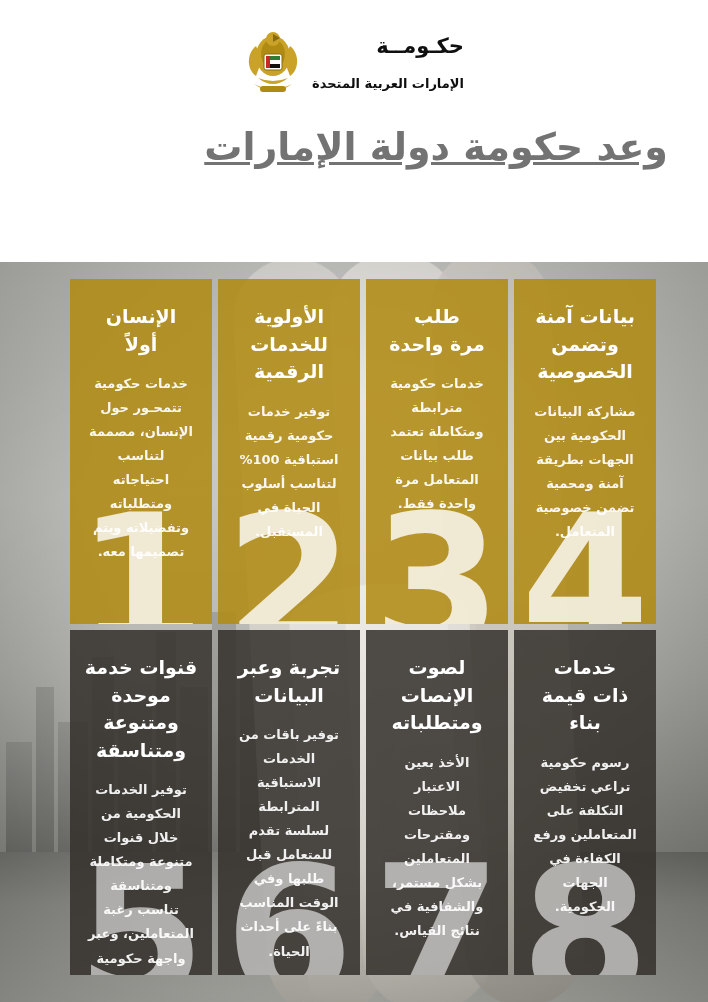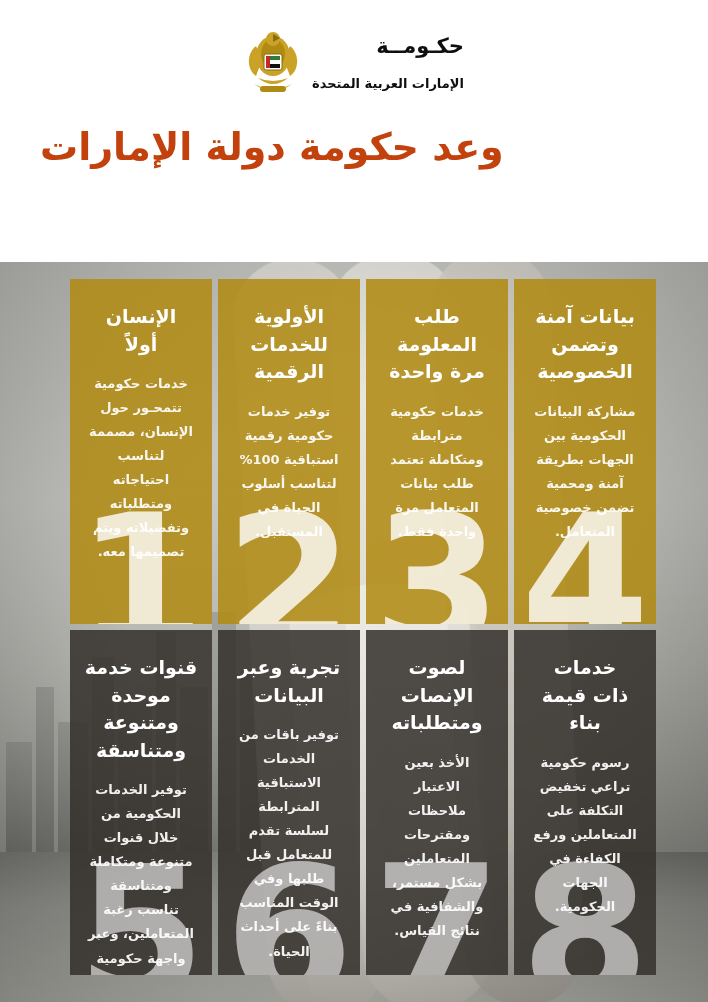--- a/index.html
+++ b/index.html
@@ -55,23 +55,24 @@
   }
   .logo-text .l2 {
     font-size: 13px;
     font-weight: bold;
     color: #0f0f0f;
     margin-top: 18px;
   }
 
   .title-block {
     margin-top: 22px;
-    text-align: left;
-    color: #c2410c;
+    text-align: right;
+    color: #737373;
     padding: 0 40px;
+    text-decoration: underline;
   }
   .title-line {
     font-size: 38px;
     font-weight: bold;
     letter-spacing: 0px;
     line-height: 1.35;
     white-space: nowrap;
   }
   .title-line.l2 { letter-spacing: 3px; }
 
@@ -259,21 +260,20 @@
         <div>وتضمن</div>
         <div>الخصوصية</div>
       </div>
       <div class="c-desc">مشاركة البيانات الحكومية بين الجهات بطريقة آمنة ومحمية تضمن خصوصية المتعامل.</div>
       <div class="c-num">4</div>
     </div>
 
     <div class="card">
       <div class="c-title">
         <div>طلب</div>
-        <div>المعلومة</div>
         <div>مرة واحدة</div>
       </div>
       <div class="c-desc">خدمات حكومية مترابطة ومتكاملة تعتمد طلب بيانات المتعامل مرة واحدة فقط.</div>
       <div class="c-num">3</div>
     </div>
 
     <div class="card">
       <div class="c-title">
         <div>الأولوية</div>
         <div>للخدمات</div>

